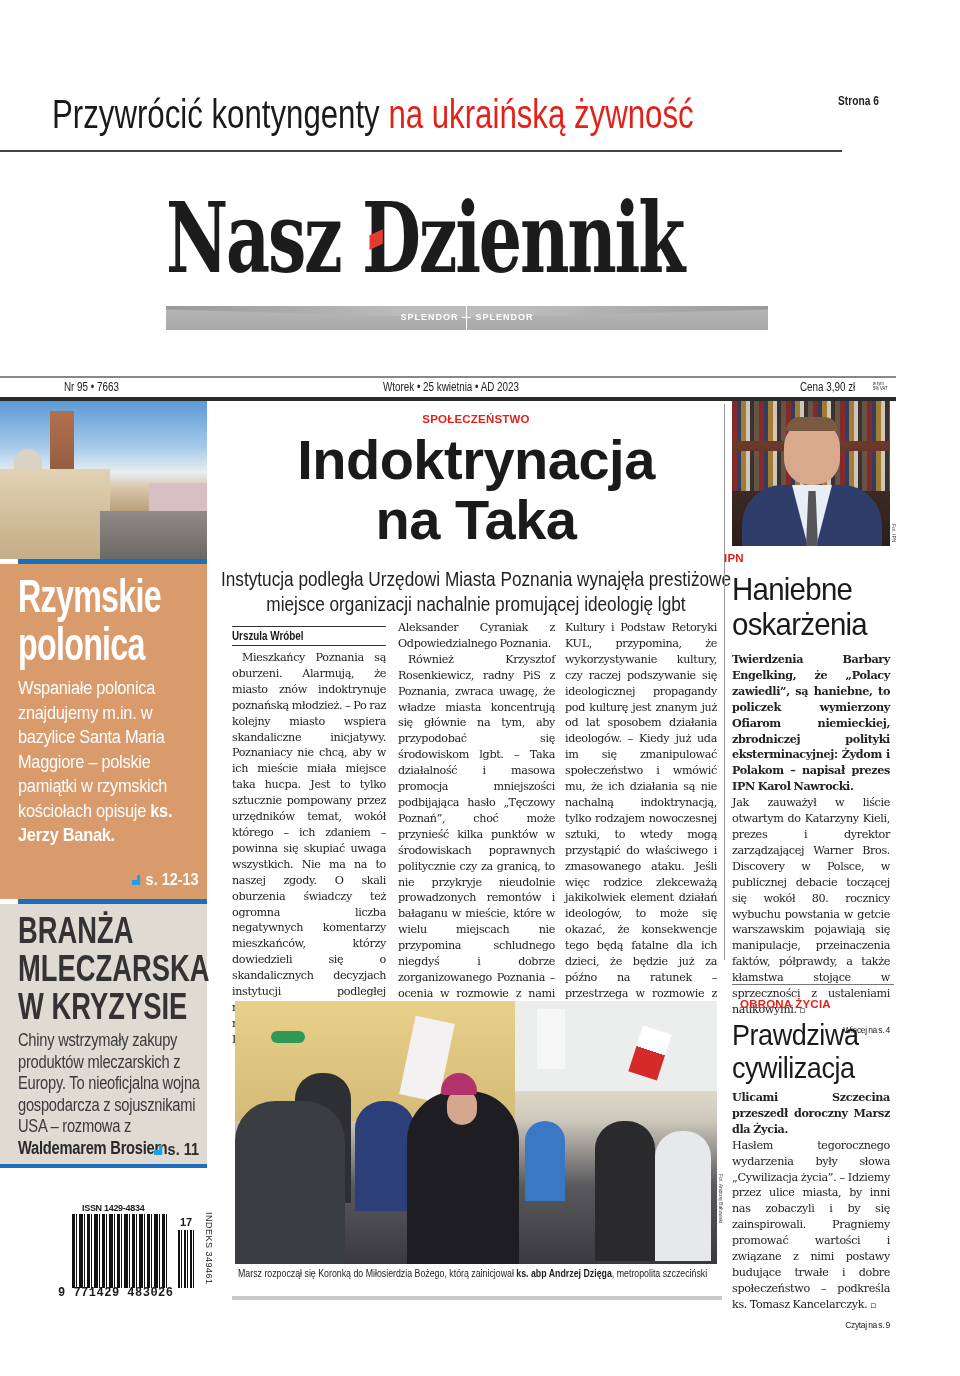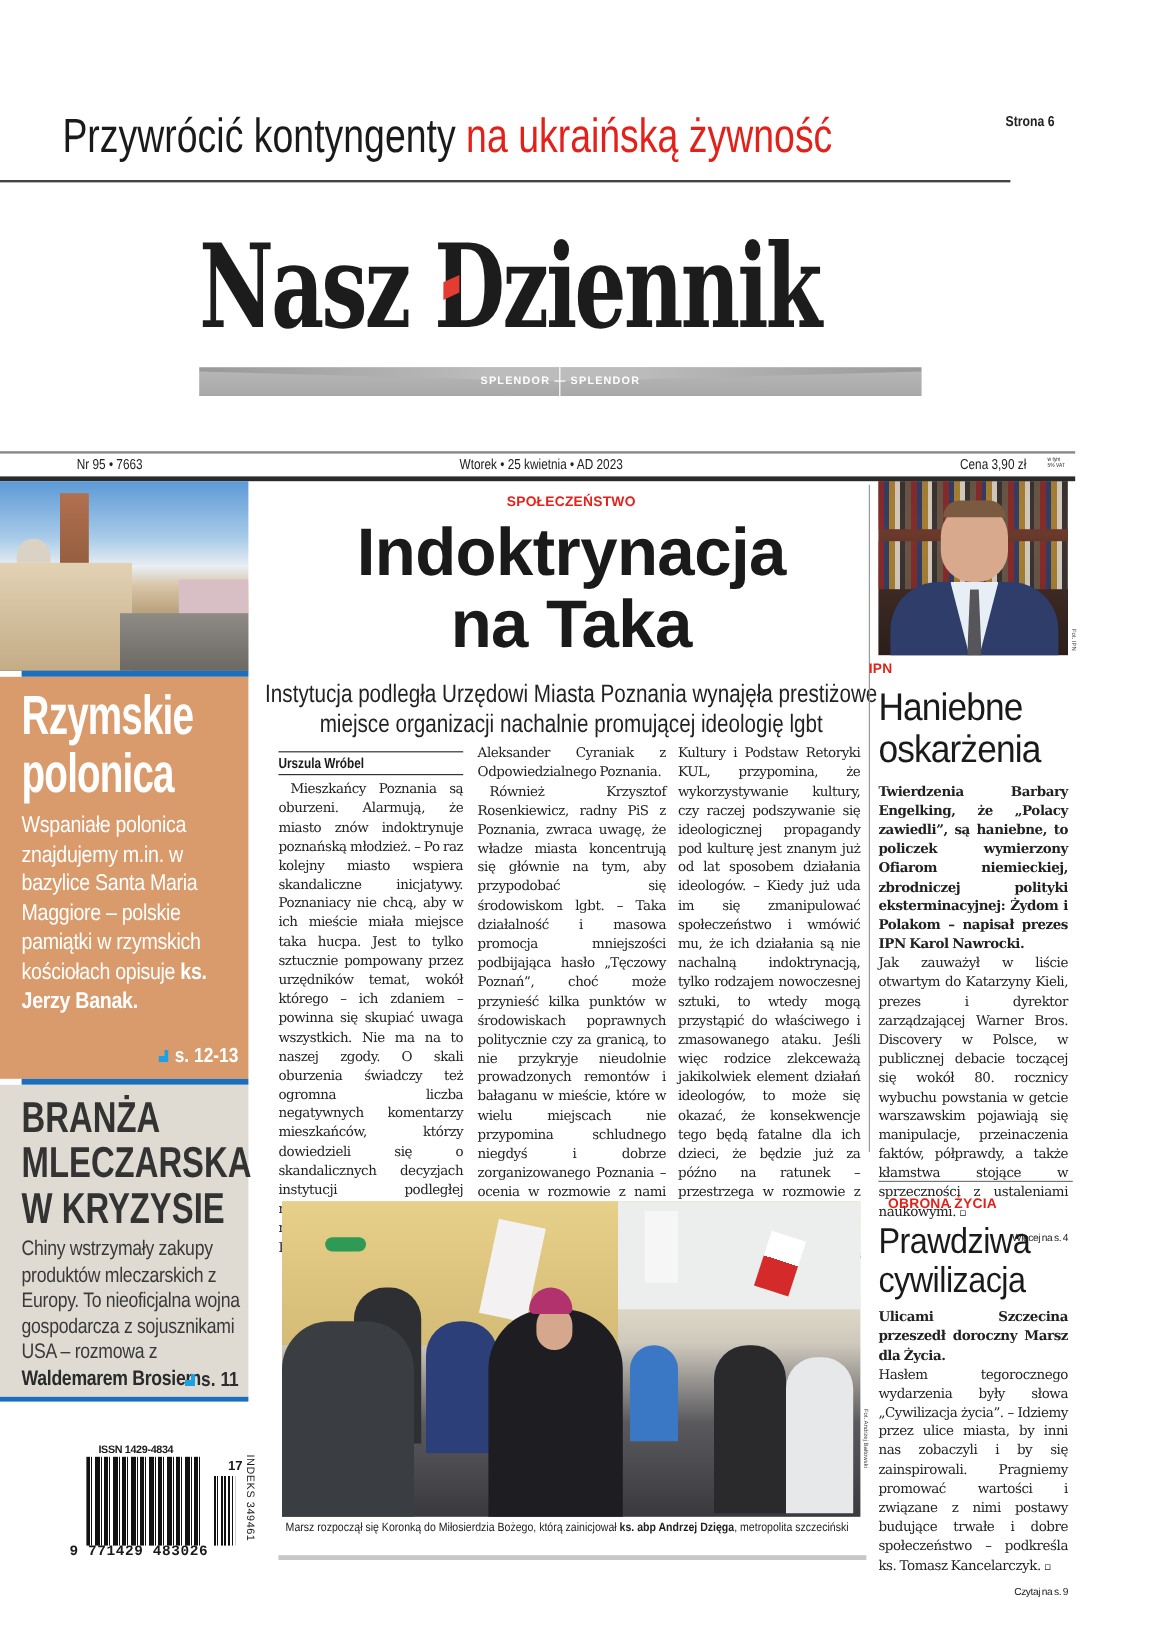--- a/index.html
+++ b/index.html
@@ -53,21 +53,21 @@
   .dairy-title { font-family: "Liberation Sans Narrow", "Liberation Sans", sans-serif; font-size: 36px; font-weight: bold; line-height: 38px; transform: scaleX(0.76); transform-origin: left top; width: 260px; display: block; color: #333; }
   .dairy-lead { margin-top: 4px; font-size: 17.5px; line-height: 21.5px; transform: scaleX(0.84); transform-origin: left top; width: 225px; letter-spacing: -0.3px; color: #3a3a3a; }
   .dairy-lead b { font-weight: bold; color: #2a2a2a; }
   .blue-rule-3 { left: 0; top: 1164px; width: 207px; height: 4px; background: #1b6fbf; }
 
   
   .barcode { left: 56px; top: 1200px; width: 160px; height: 100px; }
   .issn { position: absolute; left: 14px; top: 3px; font-size: 9px; font-weight: bold; letter-spacing: -0.3px; margin-left: 12px; }
   .bars { position: absolute; left: 16px; top: 14px; width: 96px; height: 74px; background: repeating-linear-gradient(90deg, #111 0 3px, #fff 3px 4px, #111 4px 5px, #fff 5px 7px, #111 7px 11px, #fff 11px 12px, #111 12px 13px, #fff 13px 15px); }
   .bars2 { position: absolute; left: 122px; top: 30px; width: 18px; height: 58px; background: repeating-linear-gradient(90deg, #111 0 2px, #fff 2px 3px, #111 3px 4px, #fff 4px 6px); }
-  .add-code { position: absolute; left: 124px; top: 16px; font-size: 11px; font-weight: bold; margin-left: 10px; }
+  .add-code { position: absolute; left: 124px; top: 16px; font-size: 11px; font-weight: bold; }
   .ean { position: absolute; left: 2px; top: 86px; font-size: 12px; font-weight: bold; letter-spacing: 0.5px; white-space: nowrap; background: transparent; font-family: Liberation Mono, monospace; }
   .indeks { position: absolute; left: 148px; top: 12px; font-size: 9px; writing-mode: vertical-rl; letter-spacing: 0.5px; }
 
   
   .section-label { font-size: 11.5px; font-weight: bold; color: #e2221a; letter-spacing: 0.2px; }
   .main-section { left: 230px; top: 413px; width: 492px; text-align: center; }
   .main-headline { left: 230px; top: 430px; width: 492px; text-align: center; font-size: 56px; font-weight: bold; line-height: 60px; letter-spacing: -0.5px; color: #1a1a1a; }
   .main-deck { left: 230px; top: 566px; width: 492px; text-align: center; font-size: 21px; line-height: 25px; transform: scaleX(0.82); transform-origin: center top; color: #222; }
   .main-deck-wrap { left: 130px; top: 566px; width: 692px; }
   .byline-rule { left: 232px; top: 626px; width: 154px; height: 1px; background: #333; }

